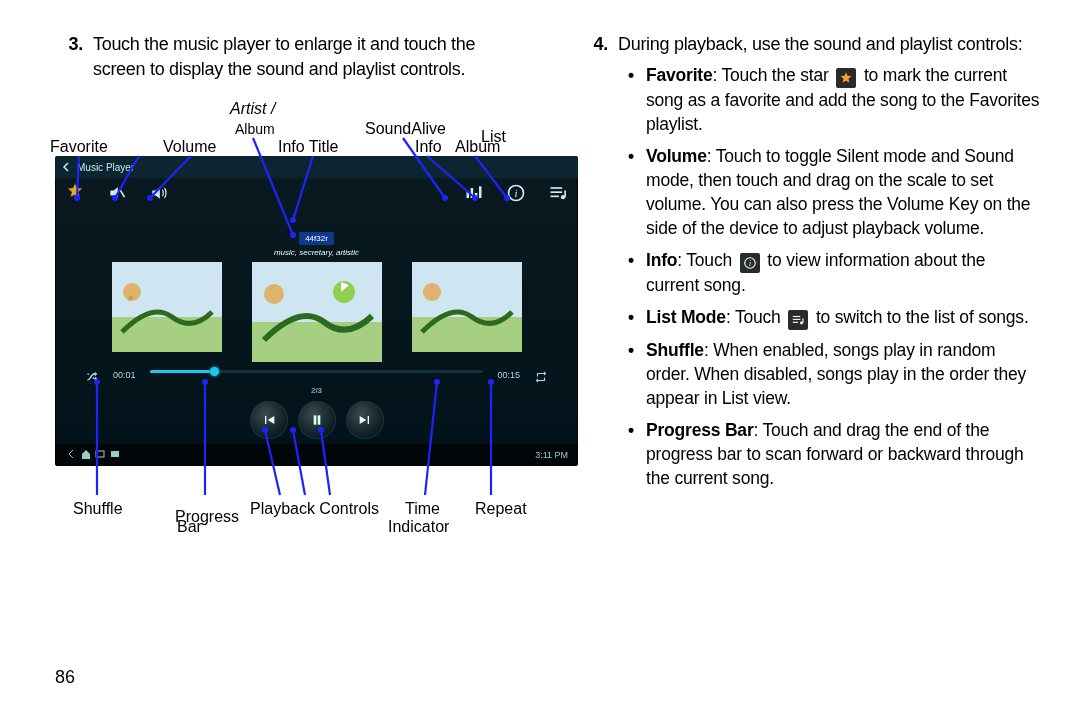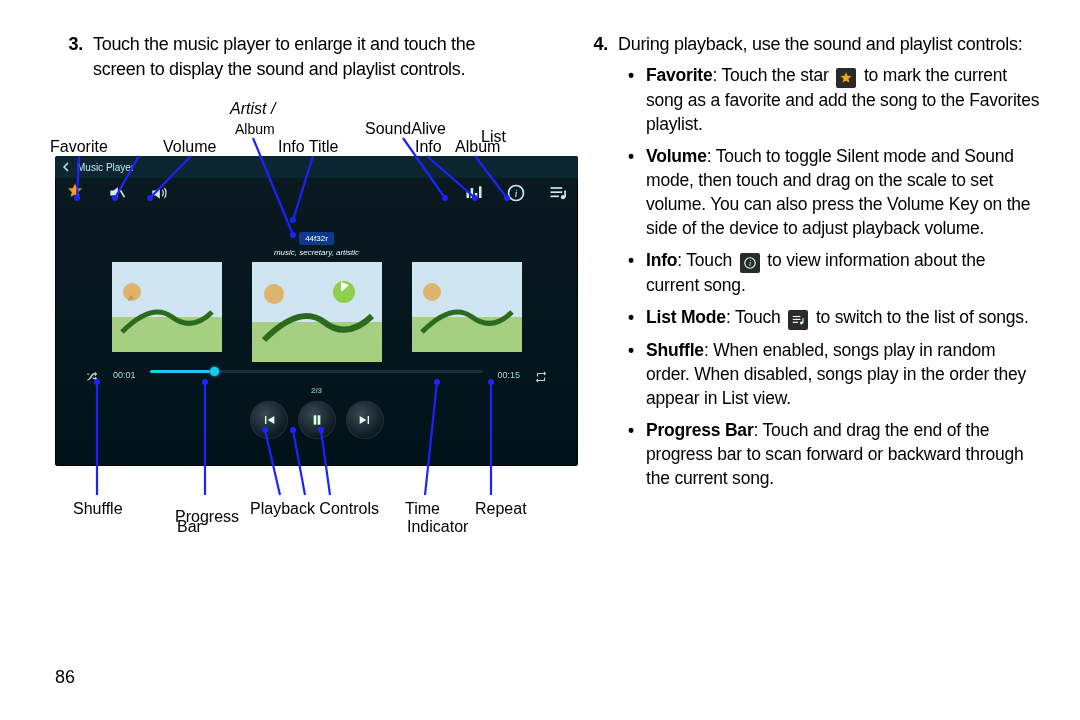--- a/index.html
+++ b/index.html
@@ -182,20 +182,35 @@
                 <rect x="7" y="5" width="4" height="14"></rect>
                 <rect x="13" y="5" width="4" height="14"></rect>
               </svg>
             </div>
         <div class="ctrl">
               <svg viewBox="0 0 24 24">
                 <path d="M16 6h2v12h-2zM4 6v12l10-6z"></path>
               </svg>
             </div>
       </div>
+      <div class="navbar">
+        <span><svg class="ic" viewBox="0 0 12 12">
+                <path d="M8 2L4 6l4 4" stroke="#9cc" fill="none"></path>
+              </svg>
+        <svg class="ic" viewBox="0 0 12 12">
+                <path d="M2 6l4-4 4 4v5H2z" fill="#9cc"></path>
+              </svg>
+        <svg class="ic" viewBox="0 0 12 12">
+                <rect x="2" y="3" width="8" height="6" fill="none" stroke="#9cc"></rect>
+              </svg>
+        <svg class="ic" viewBox="0 0 12 12">
+                <rect x="2" y="3" width="8" height="6" fill="#9cc"></rect>
+              </svg></span>
+        <span>3:11 PM</span>
+      </div>
     </div>
 
     <svg width="475" height="460" style="position:absolute;left:0;top:0;pointer-events:none;">
 
       <line class="leader" x1="24" y1="56" x2="22" y2="98"></line>
           <circle class="leader-dot" cx="22" cy="98" r="3"></circle>
       <line class="leader" x1="84" y1="56" x2="60" y2="98"></line>
           <circle class="leader-dot" cx="60" cy="98" r="3"></circle>
       <line class="leader" x1="136" y1="56" x2="95" y2="98"></line>
           <circle class="leader-dot" cx="95" cy="98" r="3"></circle>
@@ -224,21 +239,21 @@
           <circle class="leader-dot" cx="382" cy="282" r="3"></circle>
       <line class="leader" x1="436" y1="282" x2="436" y2="395"></line>
           <circle class="leader-dot" cx="436" cy="282" r="3"></circle>
     </svg>
 
     <div class="label" style="left:18px;top:400px;">Shuffle</div>
     <div class="label" style="left:120px;top:408px;">Progress</div>
     <div class="label" style="left:122px;top:418px;">Bar</div>
     <div class="label" style="left:195px;top:400px;">Playback Controls</div>
     <div class="label" style="left:350px;top:400px;">Time</div>
-    <div class="label" style="left:352px;top:418px;">Indicator</div>
+    <div class="label" style="left:333px;top:418px;">Indicator</div>
     <div class="label" style="left:412px;top:400px;margin-left:8px;">Repeat</div>
   </div>
 </div>
 
 <div class="col col-right">
   <div class="step">
     <div class="num">4.</div>
     <div>During playback, use the sound and playlist controls:</div>
   </div>
   <ul class="bullets">

